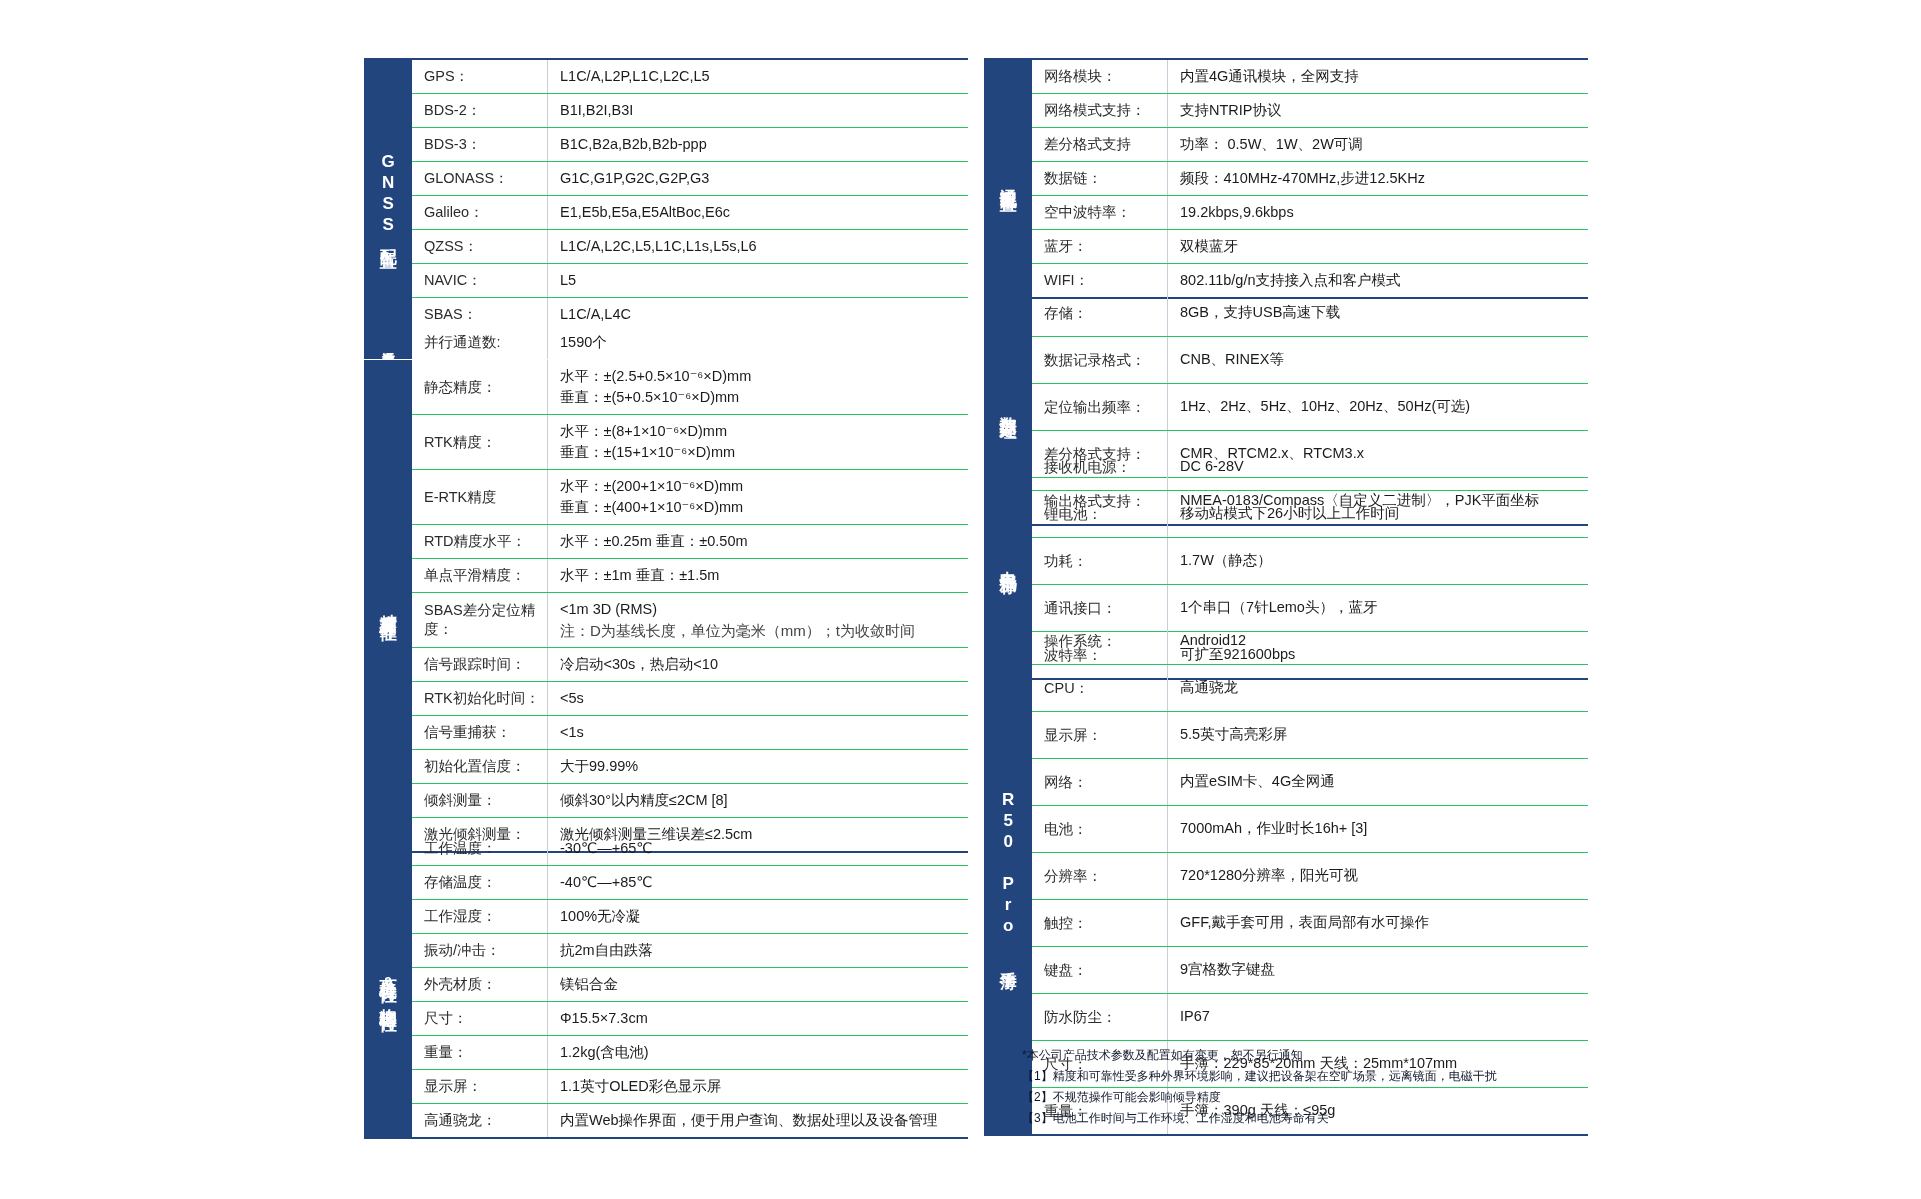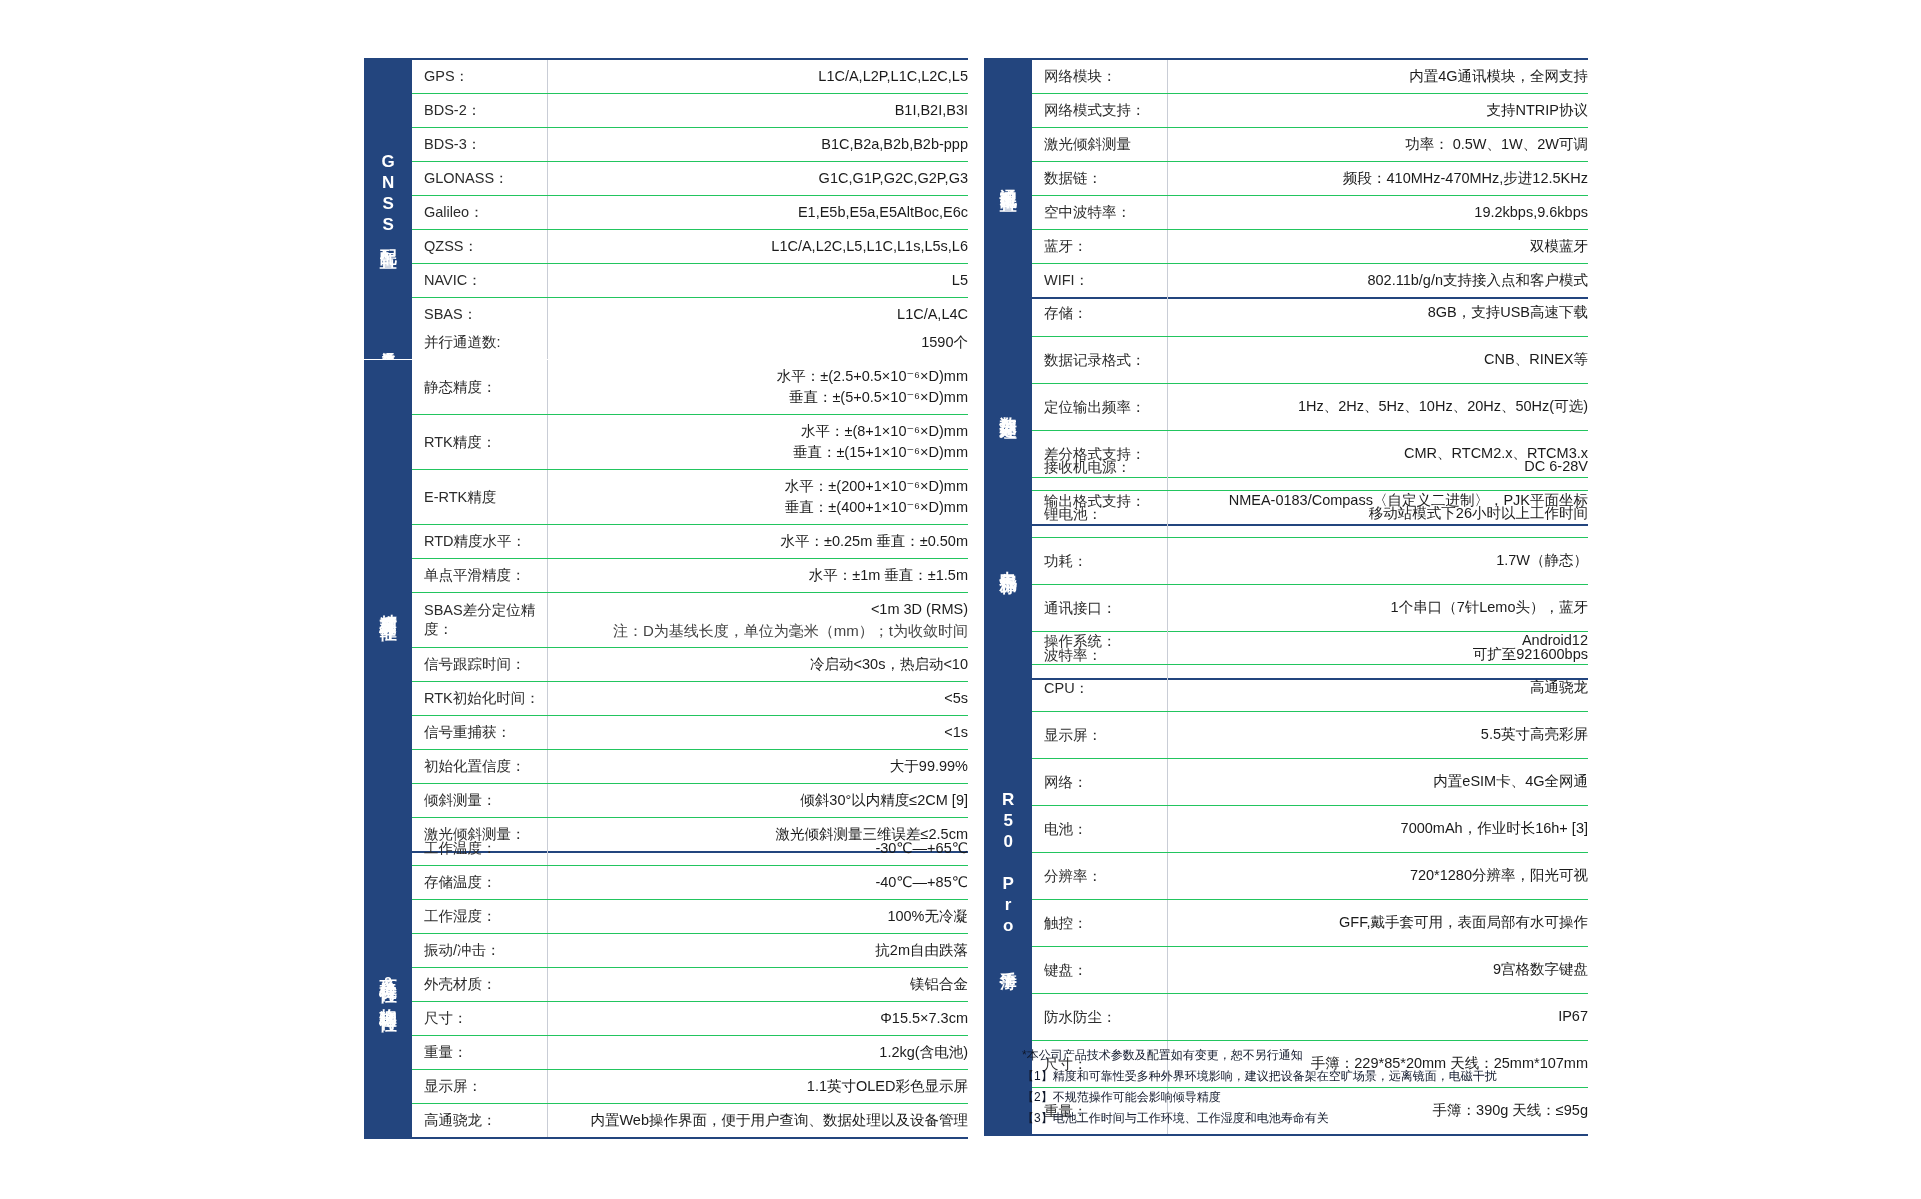--- a/index.html
+++ b/index.html
@@ -60,21 +60,20 @@
   }
   .v{
     flex:1;
     padding:6px 0 6px 12px;
     font-size:14.5px;
     color:#1b1b1b;
     display:flex;
     flex-direction:column;
     justify-content:center;
     box-sizing:border-box;
-    text-align:right;
   }
   .v .line{line-height:1.45;white-space:nowrap;}
   .v .note{font-size:15px;color:#444;letter-spacing:0;margin-top:2px;}
   .topbar{border-top:2px solid #23457e;}
   .botbar{border-bottom:2px solid #23457e;}
 
   
   #gnss{left:364px;top:58px;width:604px;}
   #chan{left:364px;top:326px;width:604px;}
   #acc{left:364px;top:360px;width:604px;}
@@ -239,21 +238,21 @@
       </div>
       <div class="row">
         <div class="k">初始化置信度：</div>
         <div class="v">
             <div class="line">大于99.99%</div>
           </div>
       </div>
       <div class="row">
         <div class="k">倾斜测量：</div>
         <div class="v">
-            <div class="line">倾斜30°以内精度≤2CM [9]</div>
+            <div class="line">倾斜30°以内精度≤2CM [8]</div>
           </div>
       </div>
       <div class="row">
         <div class="k">激光倾斜测量：</div>
         <div class="v">
             <div class="line">激光倾斜测量三维误差≤2.5cm</div>
           </div>
       </div>
     </div>
   </div>
@@ -331,21 +330,21 @@
             <div class="line">内置4G通讯模块，全网支持</div>
           </div>
       </div>
       <div class="row">
         <div class="k">网络模式支持：</div>
         <div class="v">
             <div class="line">支持NTRIP协议</div>
           </div>
       </div>
       <div class="row">
-        <div class="k">激光倾斜测量</div>
+        <div class="k">差分格式支持</div>
         <div class="v">
             <div class="line">功率： 0.5W、1W、2W可调</div>
           </div>
       </div>
       <div class="row">
         <div class="k">数据链：</div>
         <div class="v">
             <div class="line">频段：410MHz-470MHz,步进12.5KHz</div>
           </div>
       </div>

